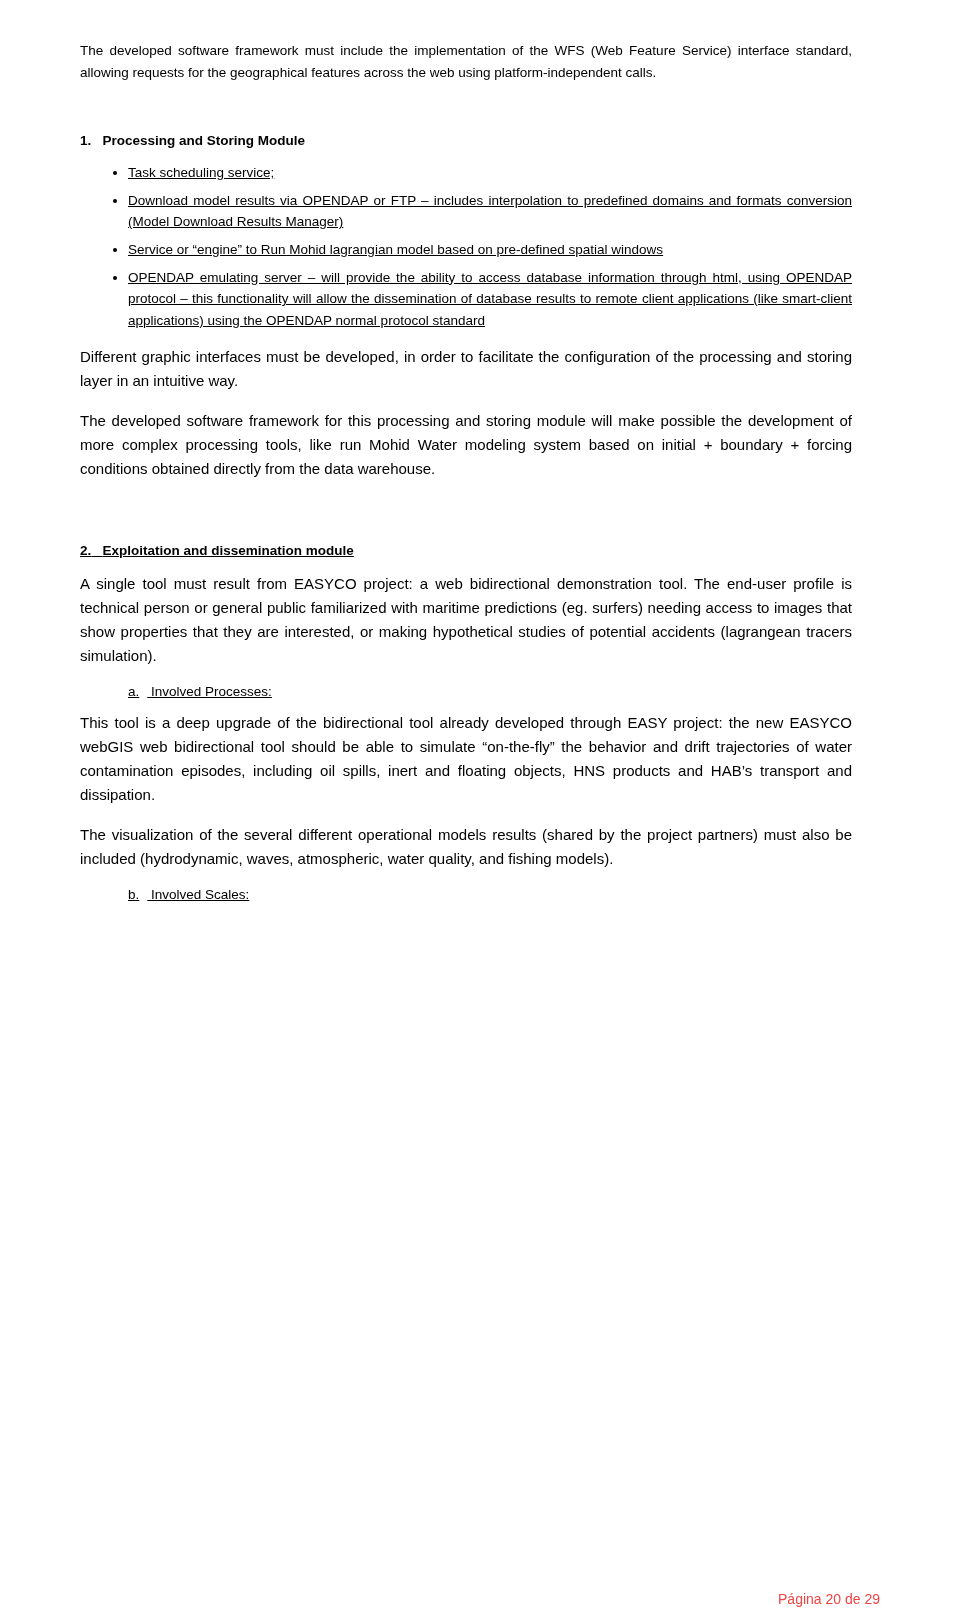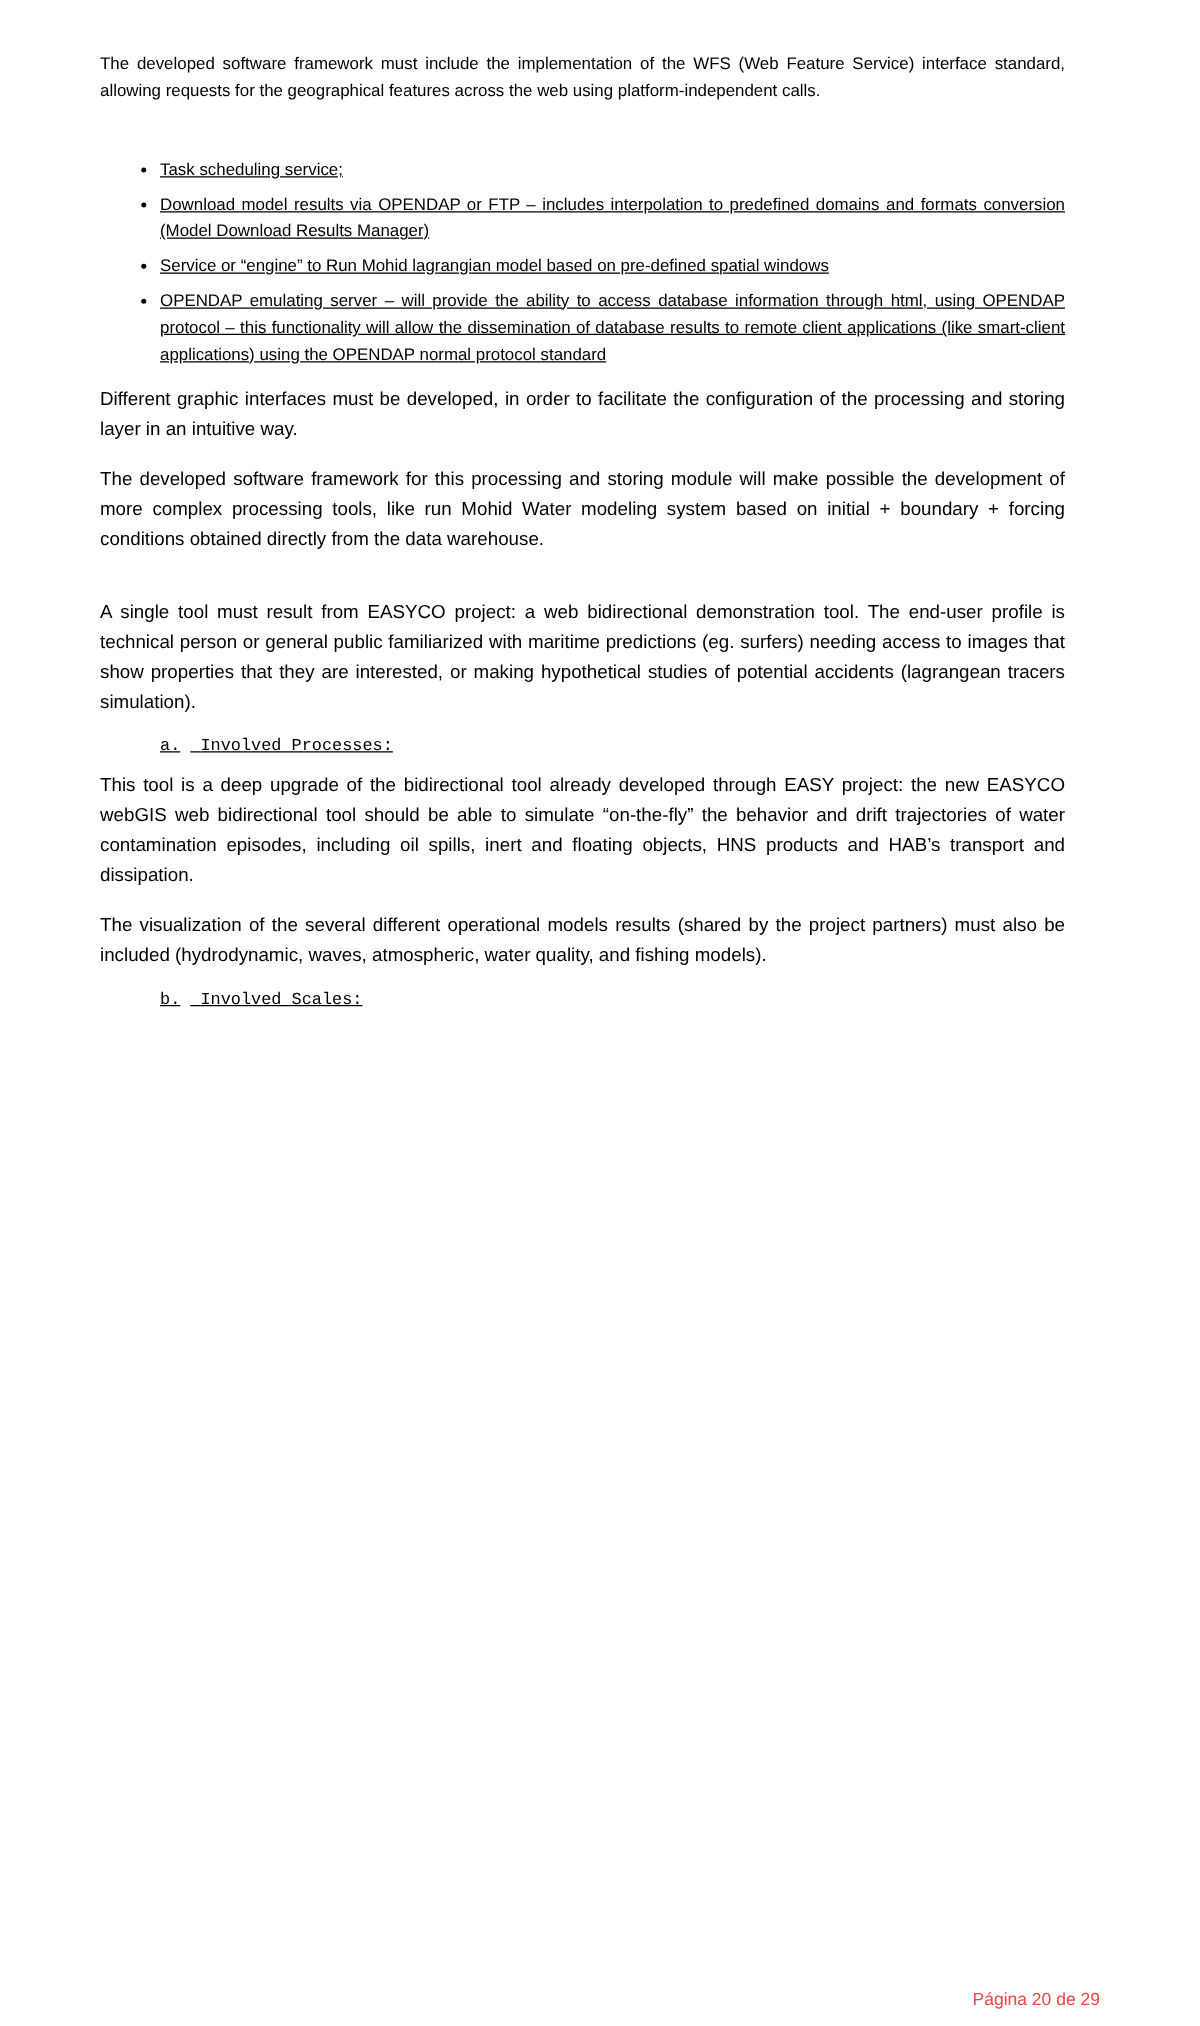--- a/index.html
+++ b/index.html
@@ -74,21 +74,20 @@
       margin-bottom: 14px;
       margin-top: 28px;
     }
 
     .subsection-heading {
       font-size: 13.5px;
       text-decoration: underline;
       margin-bottom: 12px;
       margin-top: 10px;
       margin-left: 48px;
-      font-family: Liberation Mono, monospace;
     }
 
     .subsection-label {
       margin-right: 8px;
     }
 
     .footer {
       position: absolute;
       bottom: 14px;
       right: 80px;
@@ -107,35 +106,45 @@
   </style>
 </head>
 <body>
 
 <div class="page">
 
   <p class="intro-paragraph">The developed software framework must include the implementation of the WFS (Web Feature Service) interface standard, allowing requests for the geographical features across the web using platform-independent calls.</p>
 
   <div class="spacer"></div>
 
+  <p class="section-heading">
+    <span class="section1-num">1.</span>
+    &nbsp;
+    <span>Processing and Storing Module</span>
+  </p>
 
 
   <ul class="bullet-list">
     <li>Task scheduling service;</li>
     <li>Download model results via OPENDAP or FTP – includes interpolation to predefined domains and formats conversion (Model Download Results Manager)</li>
     <li>Service or “engine” to Run Mohid lagrangian model based on pre-defined spatial windows</li>
     <li>OPENDAP emulating server – will provide the ability to access database information through html, using OPENDAP protocol – this functionality will allow the dissemination of database results to remote client applications (like smart-client applications) using the OPENDAP normal protocol standard</li>
   </ul>
 
   <p class="body-paragraph">Different graphic interfaces must be developed, in order to facilitate the configuration of the processing and storing layer in an intuitive way.</p>
 
   <p class="body-paragraph">The developed software framework for this processing and storing module will make possible the development of more complex processing tools, like run Mohid Water modeling system based on initial + boundary + forcing conditions obtained directly from the data warehouse.</p>
 
   <div class="spacer"></div>
 
+  <p class="section2-heading">
+    <span>2.</span>
+    &nbsp;
+    <span>Exploitation and dissemination module</span>
+  </p>
 
   <p class="body-paragraph">A single tool must result from EASYCO project: a web bidirectional demonstration tool. The end-user profile is technical person or general public familiarized with maritime predictions (eg. surfers) needing access to images that show properties that they are interested, or making hypothetical studies of potential accidents (lagrangean tracers simulation).</p>
 
   <p class="subsection-heading">
     <span class="subsection-label">a.</span>
     <span>Involved Processes:</span>
   </p>
 
   <p class="body-paragraph">This tool is a deep upgrade of the bidirectional tool already developed through EASY project: the new EASYCO webGIS web bidirectional tool should be able to simulate “on-the-fly” the behavior and drift trajectories of water contamination episodes, including oil spills, inert and floating objects, HNS products and HAB’s transport and dissipation.</p>
 

